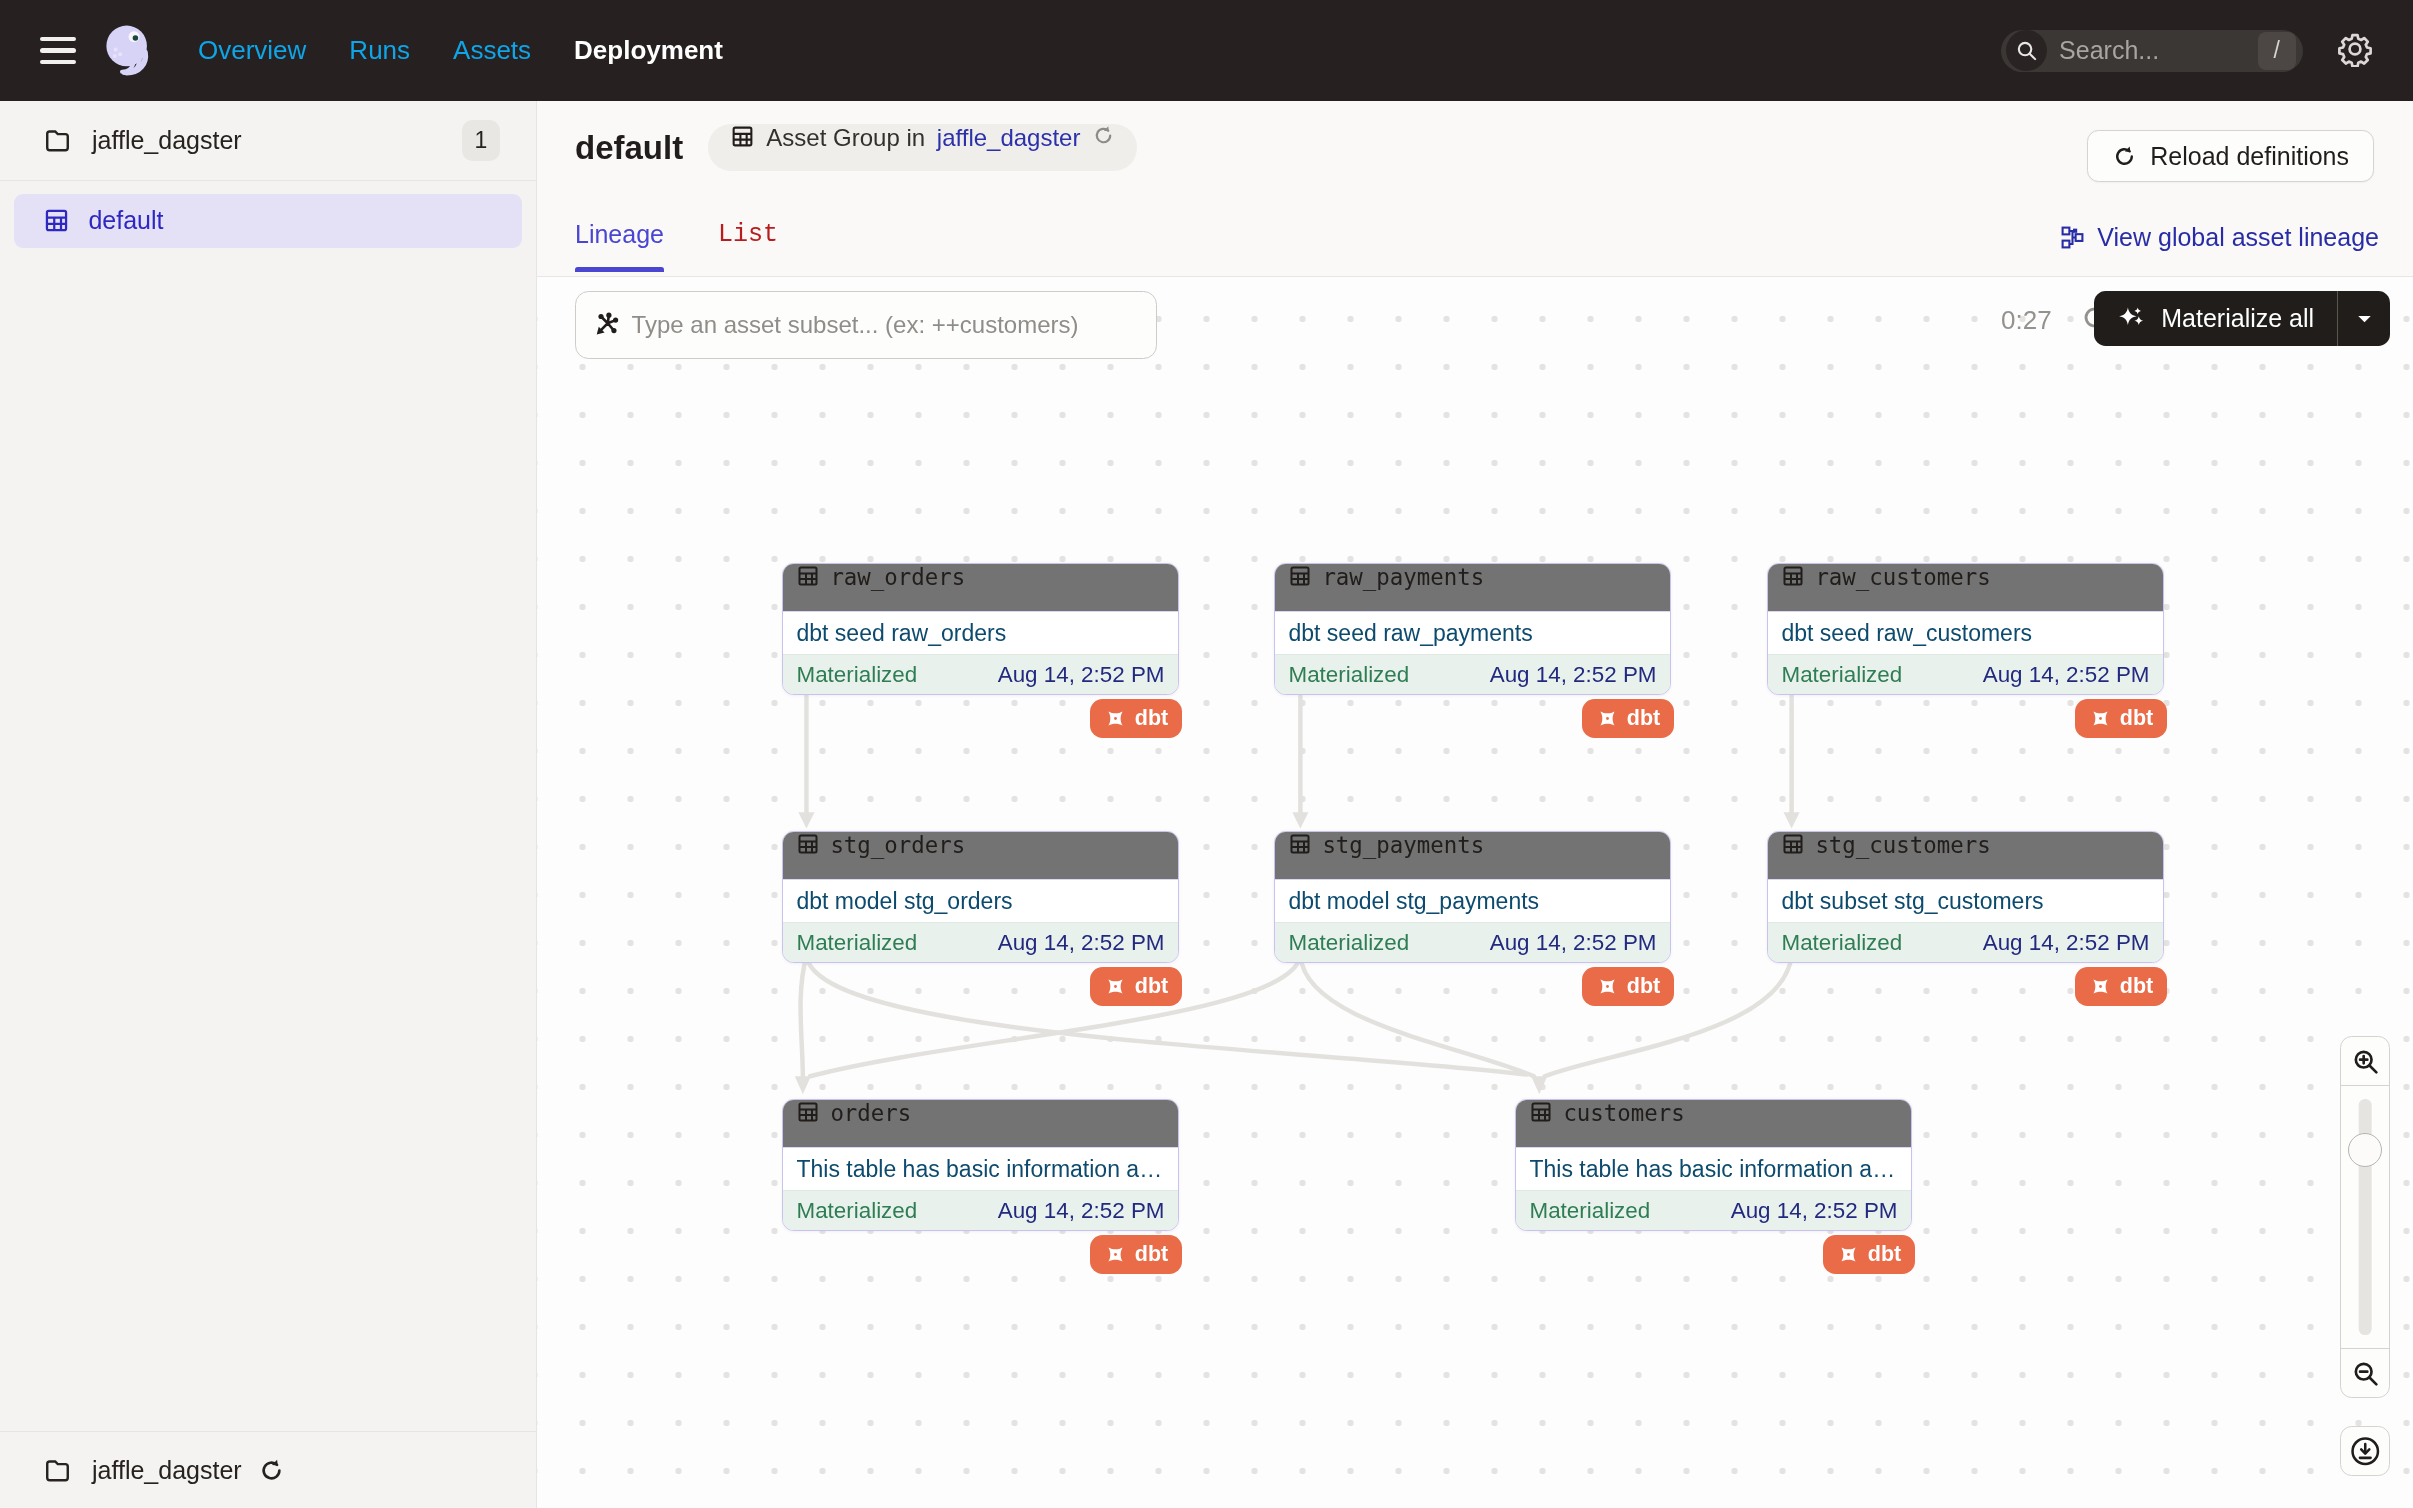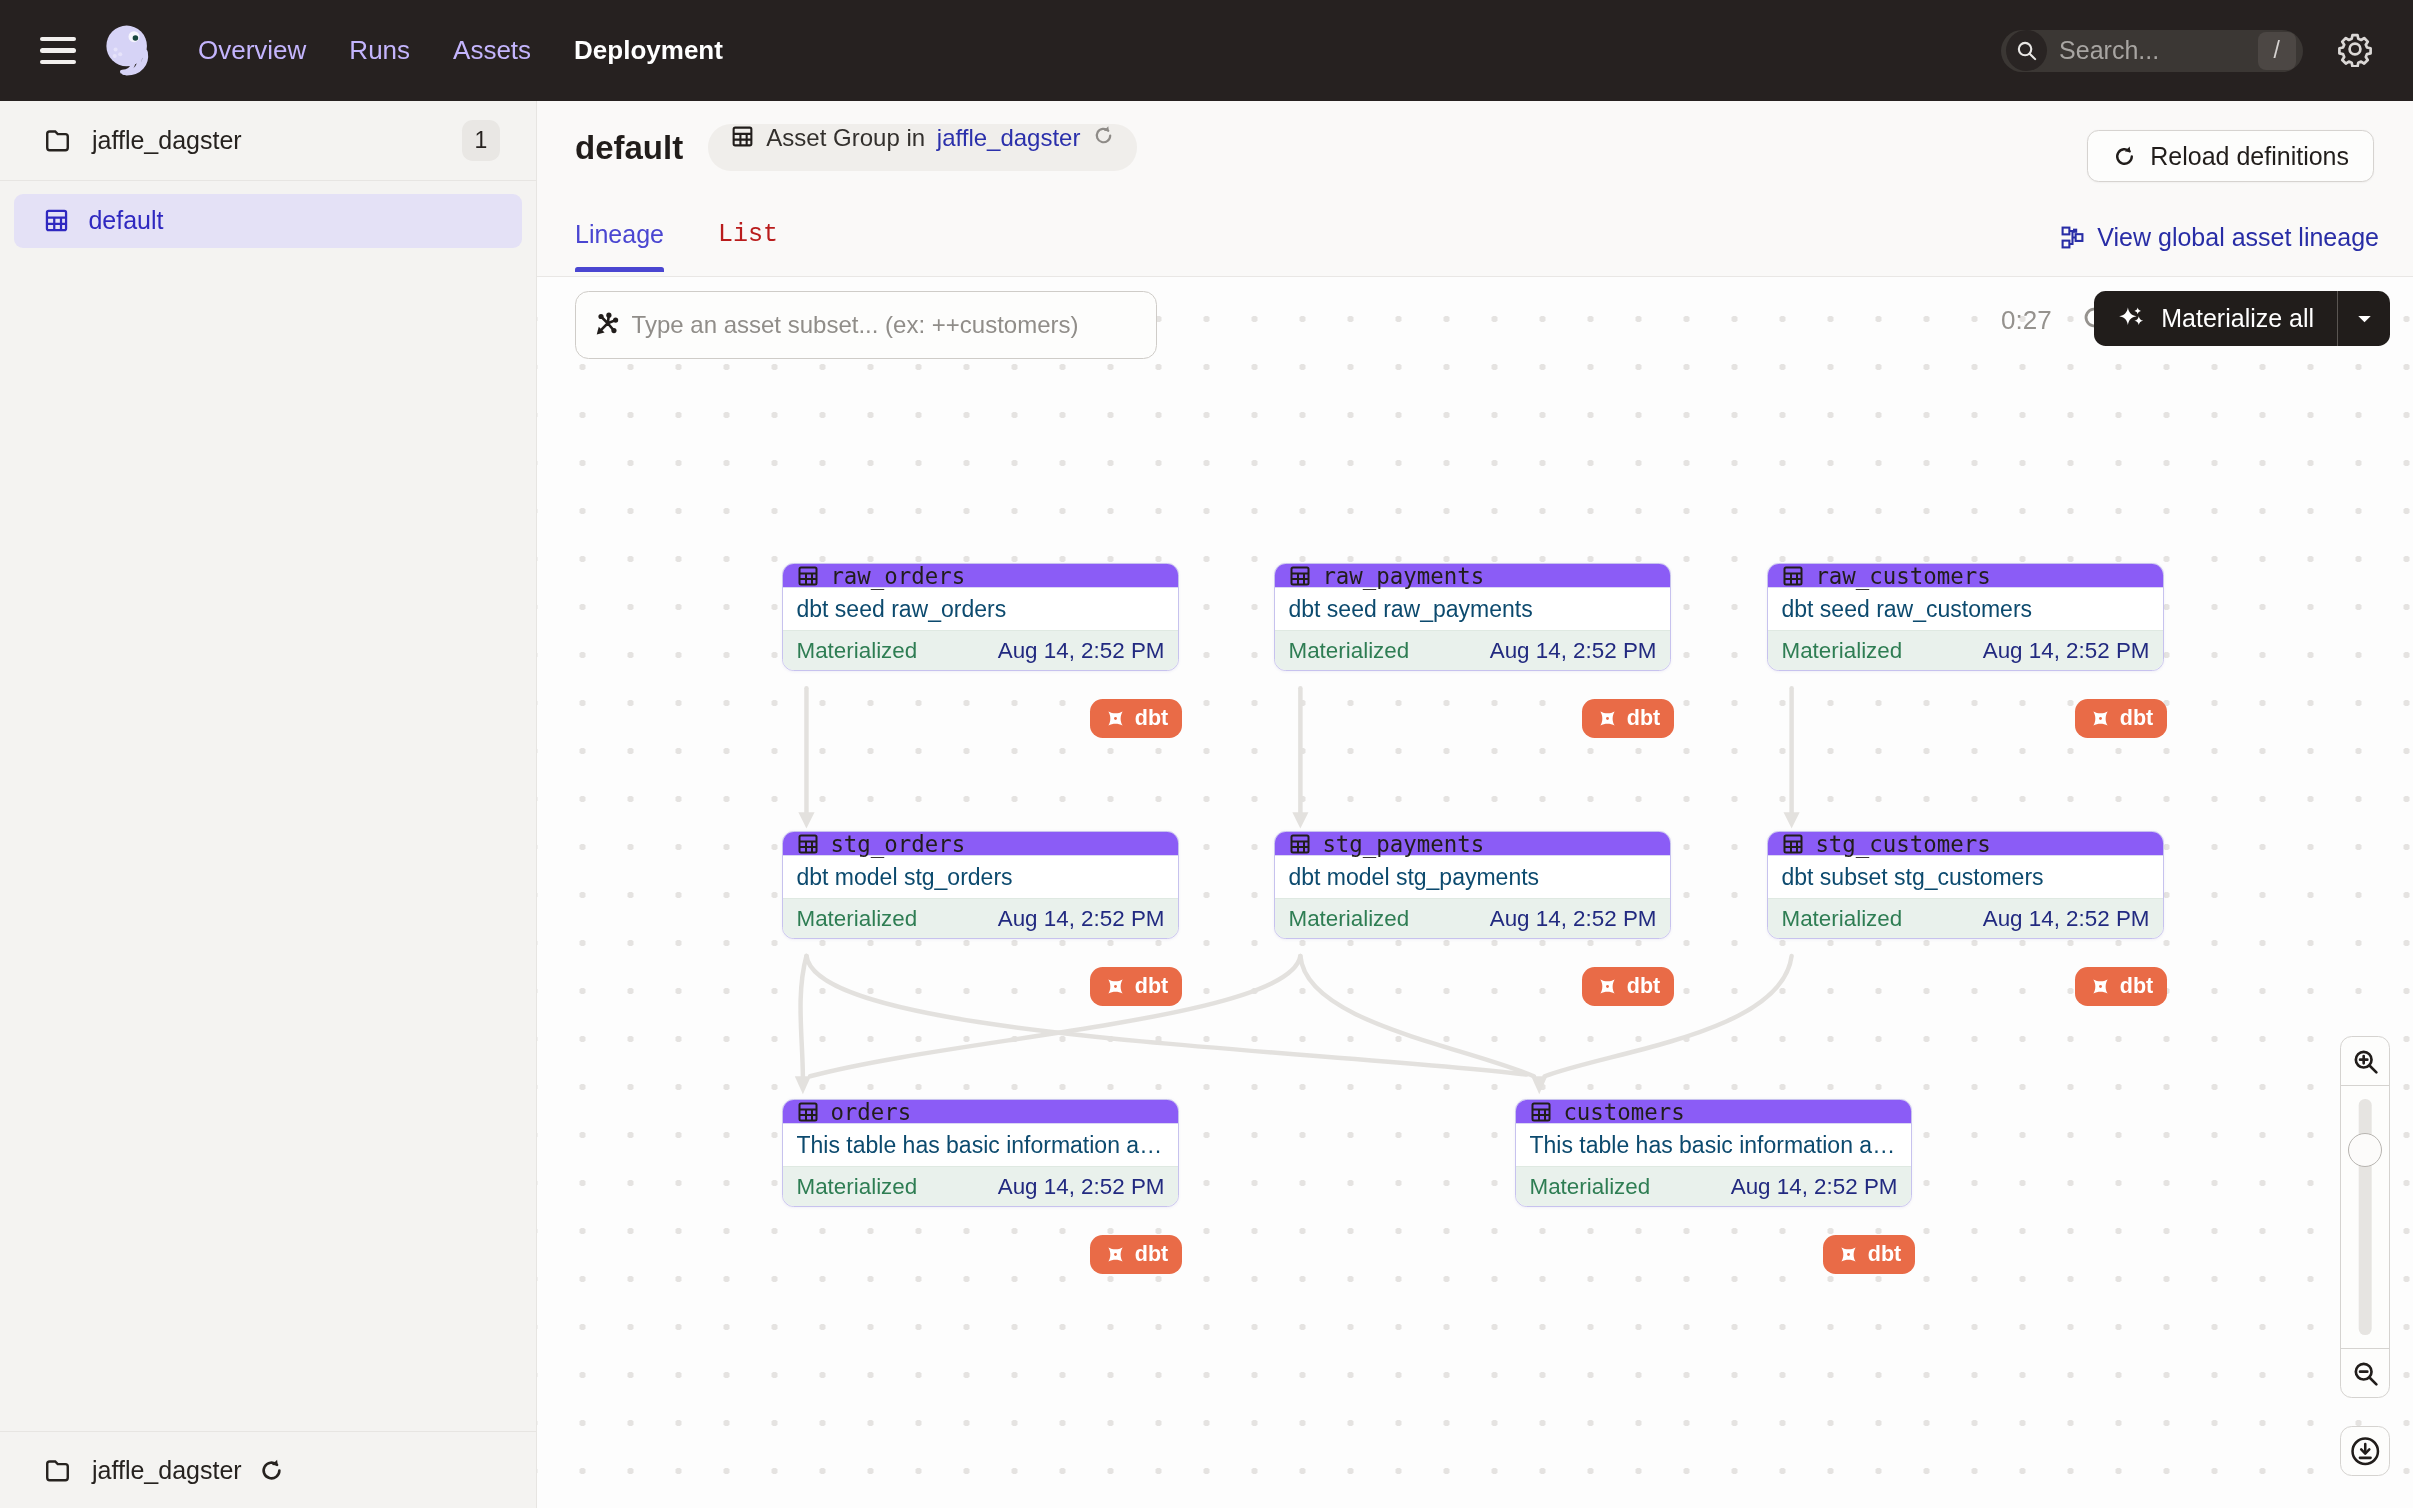--- a/index.html
+++ b/index.html
@@ -6,21 +6,21 @@
   html,body { width:2413px; height:1508px; overflow:hidden; background:#faf9f8;
     font-family:"Liberation Sans", sans-serif; }
 
   
   .topnav { position:absolute; left:0; top:0; width:2413px; height:101px; background:#262120;
     display:flex; align-items:center; padding:0 40px; }
   .hamburger { width:36px; display:flex; flex-direction:column; gap:7.2px; cursor:pointer; }
   .hamburger span { display:block; height:4.5px; background:#f2f0ee; border-radius:2.7px; }
   .logo { width:59px; height:59px; margin-left:23px; }
   .navlinks { display:flex; gap:43px; margin-left:40px; }
-  .navlink { font-size:26px; color:#c4b5fd; cursor:pointer; }
+  .navlink { font-size:26px; color:#0ea5e9; cursor:pointer; }
   .navlink.active { color:#ffffff; font-weight:700; }
   .nav-spacer { flex:1; }
   .searchpill { width:302px; height:42px; border-radius:25px; background:#3b3734;
     display:flex; align-items:center; cursor:text; }
   .searchpill .magwrap { width:41px; height:41px; margin-left:4.5px; border-radius:50%;
     background:#292423; display:flex; align-items:center; justify-content:center; color:#e8e6e4; }
   .searchpill input { flex:1; border:none; outline:none; background:transparent; margin-left:12.6px;
     font-size:25px; color:#e8e6e4; font-family:"Liberation Sans",sans-serif; min-width:0; }
   .searchpill input::placeholder { color:#a8a5a2; }
   .slashbadge { width:38px; height:38px; margin-right:7.2px; border-radius:8px; background:#4c4744;
@@ -87,22 +87,22 @@
     display:flex; align-items:stretch; color:#fff; cursor:pointer; }
   .mat-main { display:flex; align-items:center; gap:13.5px; padding:0 23px; }
   .mat-main .lbl { font-size:25px; }
   .mat-divider { width:0.9px; background:#5a5652; margin:0; }
   .mat-caret { width:52px; display:flex; align-items:center; justify-content:center; }
 
   
   .node { position:absolute; width:397px; cursor:pointer; }
   .node-box { border:1.8px solid #c7c2ee; border-radius:11.7px; background:#fff; overflow:hidden;
     box-shadow:0 0.9px 2.7px rgba(90,80,180,.08); }
-  .node-h { height:24px; background:#8b5cf6; border-bottom:0.9px solid #dad6f4; display:flex;
-    align-items:center; padding:0 12.6px; gap:10.8px; color:#211d1b; }
+  .node-h { height:48px; background:#737373; border-bottom:0.9px solid #dad6f4; display:flex;
+    align-items:flex-start; padding:0 12.6px; gap:10.8px; color:#211d1b; }
   .node-h .nm { font-family:"DejaVu Sans Mono", monospace; font-size:22.4px; color:#211d1b; }
   .node-b { height:42px; display:flex; align-items:center; padding:0 13.5px; }
   .node-b .ds { font-size:23px; color:#0c4a6e; white-space:nowrap; overflow:hidden; text-overflow:ellipsis; }
   .node-f { height:40px; background:#e9f1ec; border-top:0.9px solid #dfe9e2; display:flex;
     align-items:center; justify-content:space-between; padding:0 13.5px;text-align:right; }
   .node-f .st { font-size:22.4px; color:#2e7d53; }
   .node-f .ts { font-size:22.4px; color:#222a80; }
   .dbt-badge { position:absolute; right:-2.7px; top:136px; height:39px; border-radius:12.6px; background:#e96b47;
     display:flex; align-items:center; gap:8px; padding:0 13.5px; cursor:pointer; }
   .dbt-badge .lbl { color:#fff; font-size:21.5px; font-weight:700; }

